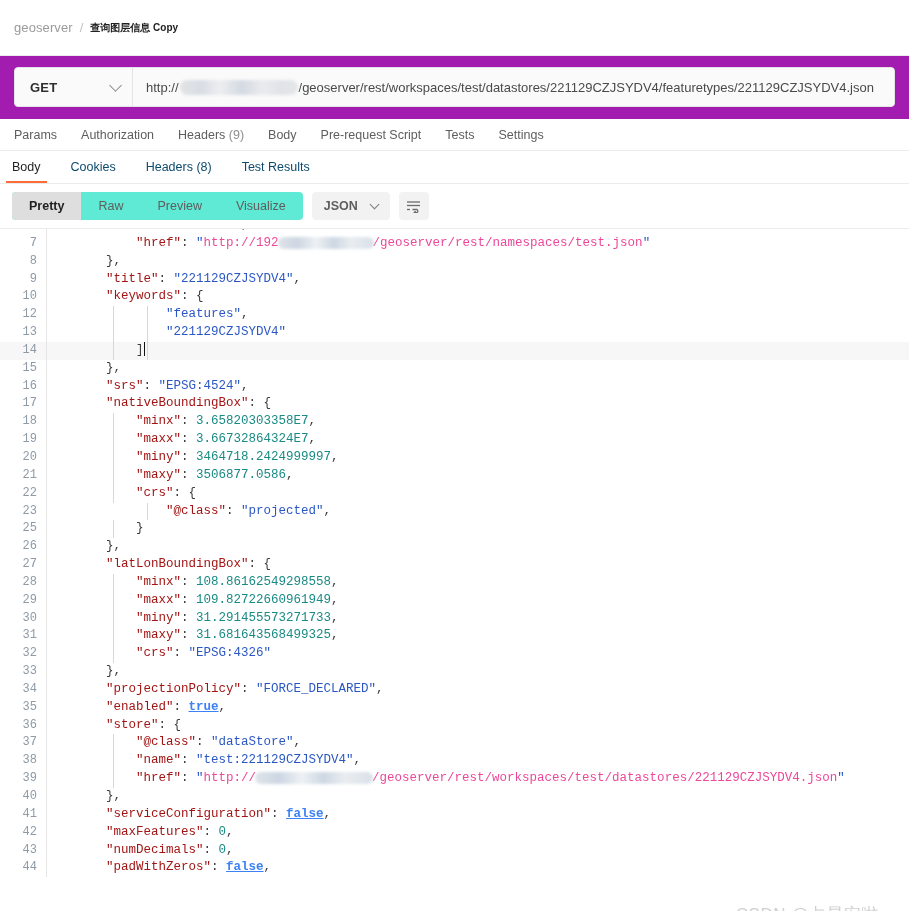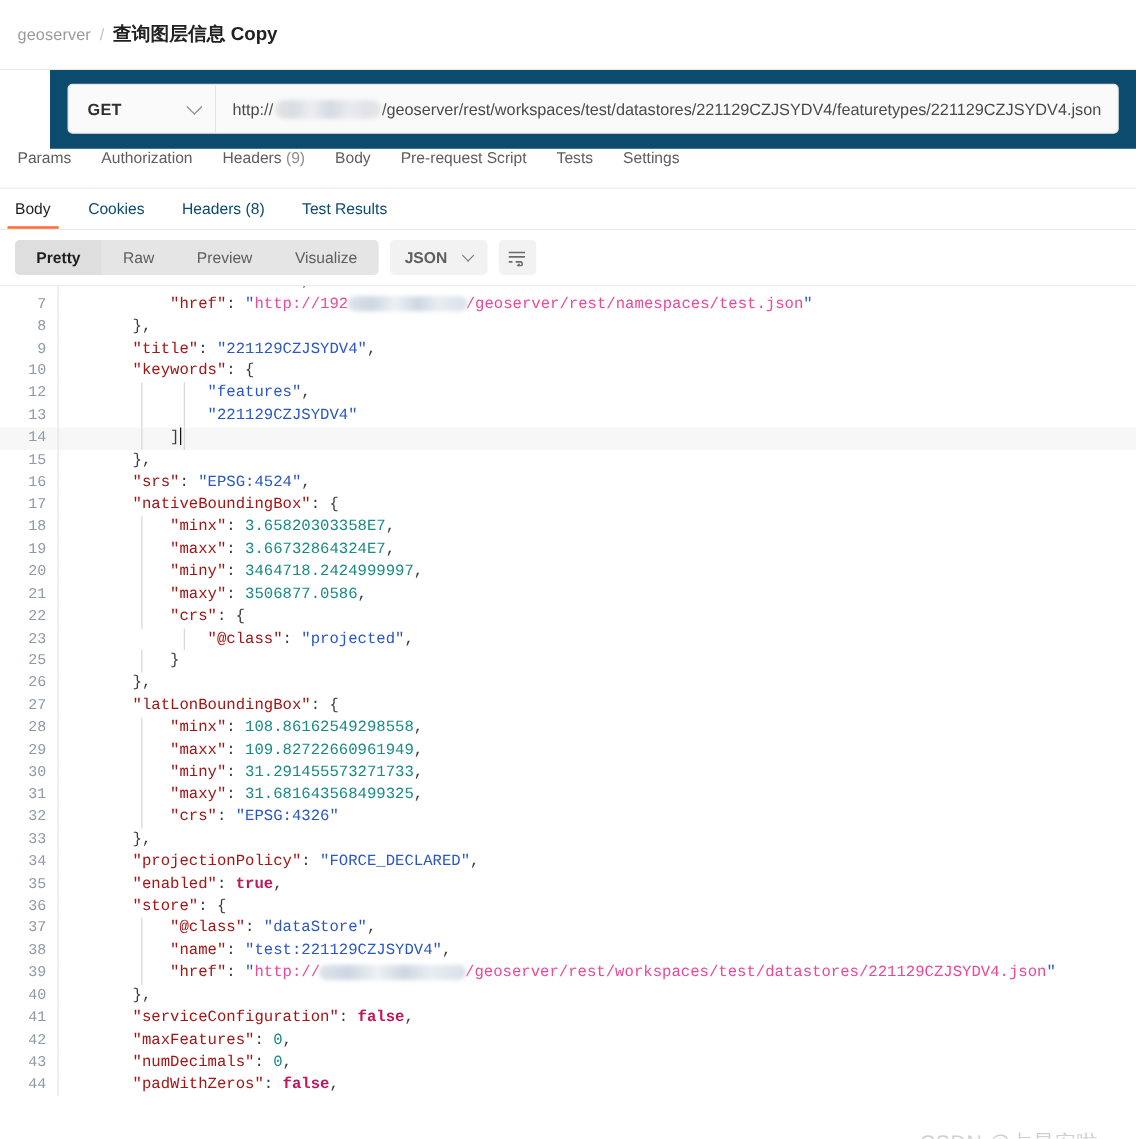--- a/index.html
+++ b/index.html
@@ -23,30 +23,29 @@
     font-size: 13px;
     color: #9b9b9b;
     letter-spacing: .1px;
   }
   .crumb-sep {
     font-size: 13px;
     color: #c2c2c2;
     margin: 0 7px;
   }
   .crumb-current {
-    font-size: 15px;
+    font-size: 10px;
     color: #212121;
     font-weight: 600;
   }
 
   
   #url-bar-wrap {
     padding: 11px 14px 12px 14px;
-    background: #0c4a6e;
-    margin-left: 40px;
+    background: #a21caf;
   }
   #url-bar {
     display: flex;
     align-items: stretch;
     height: 40px;
     border: 1px solid #e4e4e4;
     border-radius: 4px;
     background: #fafafa;
     overflow: hidden;
   }
@@ -94,21 +93,21 @@
     margin: 0 1px;
     border-radius: 8px;
     background: linear-gradient(90deg,#e3e3e3 0%,#d8dde4 18%,#eceef1 34%,#d4dae2 52%,#e9ebee 70%,#dfe3e8 86%,#e6e6e6 100%);
     filter: blur(1.6px);
     vertical-align: middle;
   }
 
   
   #request-tabs {
     display: flex;
-    align-items: flex-start;
+    align-items: center;
     height: 32px;
     padding-left: 14px;
     gap: 24px;
     border-bottom: 1px solid #ebebeb;
   }
   .req-tab {
     font-size: 12.5px;
     color: #5e5e5e;
     cursor: pointer;
     white-space: nowrap;
@@ -142,21 +141,21 @@
     display: flex;
     align-items: center;
     height: 44px;
     padding: 0 12px;
     gap: 9px;
   }
   #view-mode-group {
     display: flex;
     align-items: flex-end;
     height: 28px;
-    background: #e5e5e5;
+    background: #5eead4;
     border-radius: 4px;
     overflow: hidden;
   }
   .view-mode {
     font-size: 12.5px;
     color: #5e5e5e;
     padding: 0 17px;
     height: 28px;
     line-height: 28px;
     cursor: pointer;
@@ -250,21 +249,21 @@
     width: 1px;
     background: #d7d7d7;
   }
   .g1 { left: 45px; }
   .g2 { left: 79px; }
 
   
   .k   { color: #a31515; }           
   .s   { color: #2b57c4; }           
   .n   { color: #1a8a84; }           
-  .b   { color: #be185d; font-weight: 700; } 
+  .b   { color: #3b82f6; font-weight: 700; text-decoration: underline; } 
   .p   { color: #3b3b3b; }           
   .lnk { color: #ec4899; }
 
   .host-redact {
     display: inline-block;
     width: 96px; height: 12px;
     border-radius: 6px;
     background: linear-gradient(90deg,#dfe4ea 0%,#ccd6e2 20%,#eef1f4 40%,#cdd7e3 58%,#e9edf1 76%,#d9e0e8 100%);
     filter: blur(1.5px);
     vertical-align: middle;

